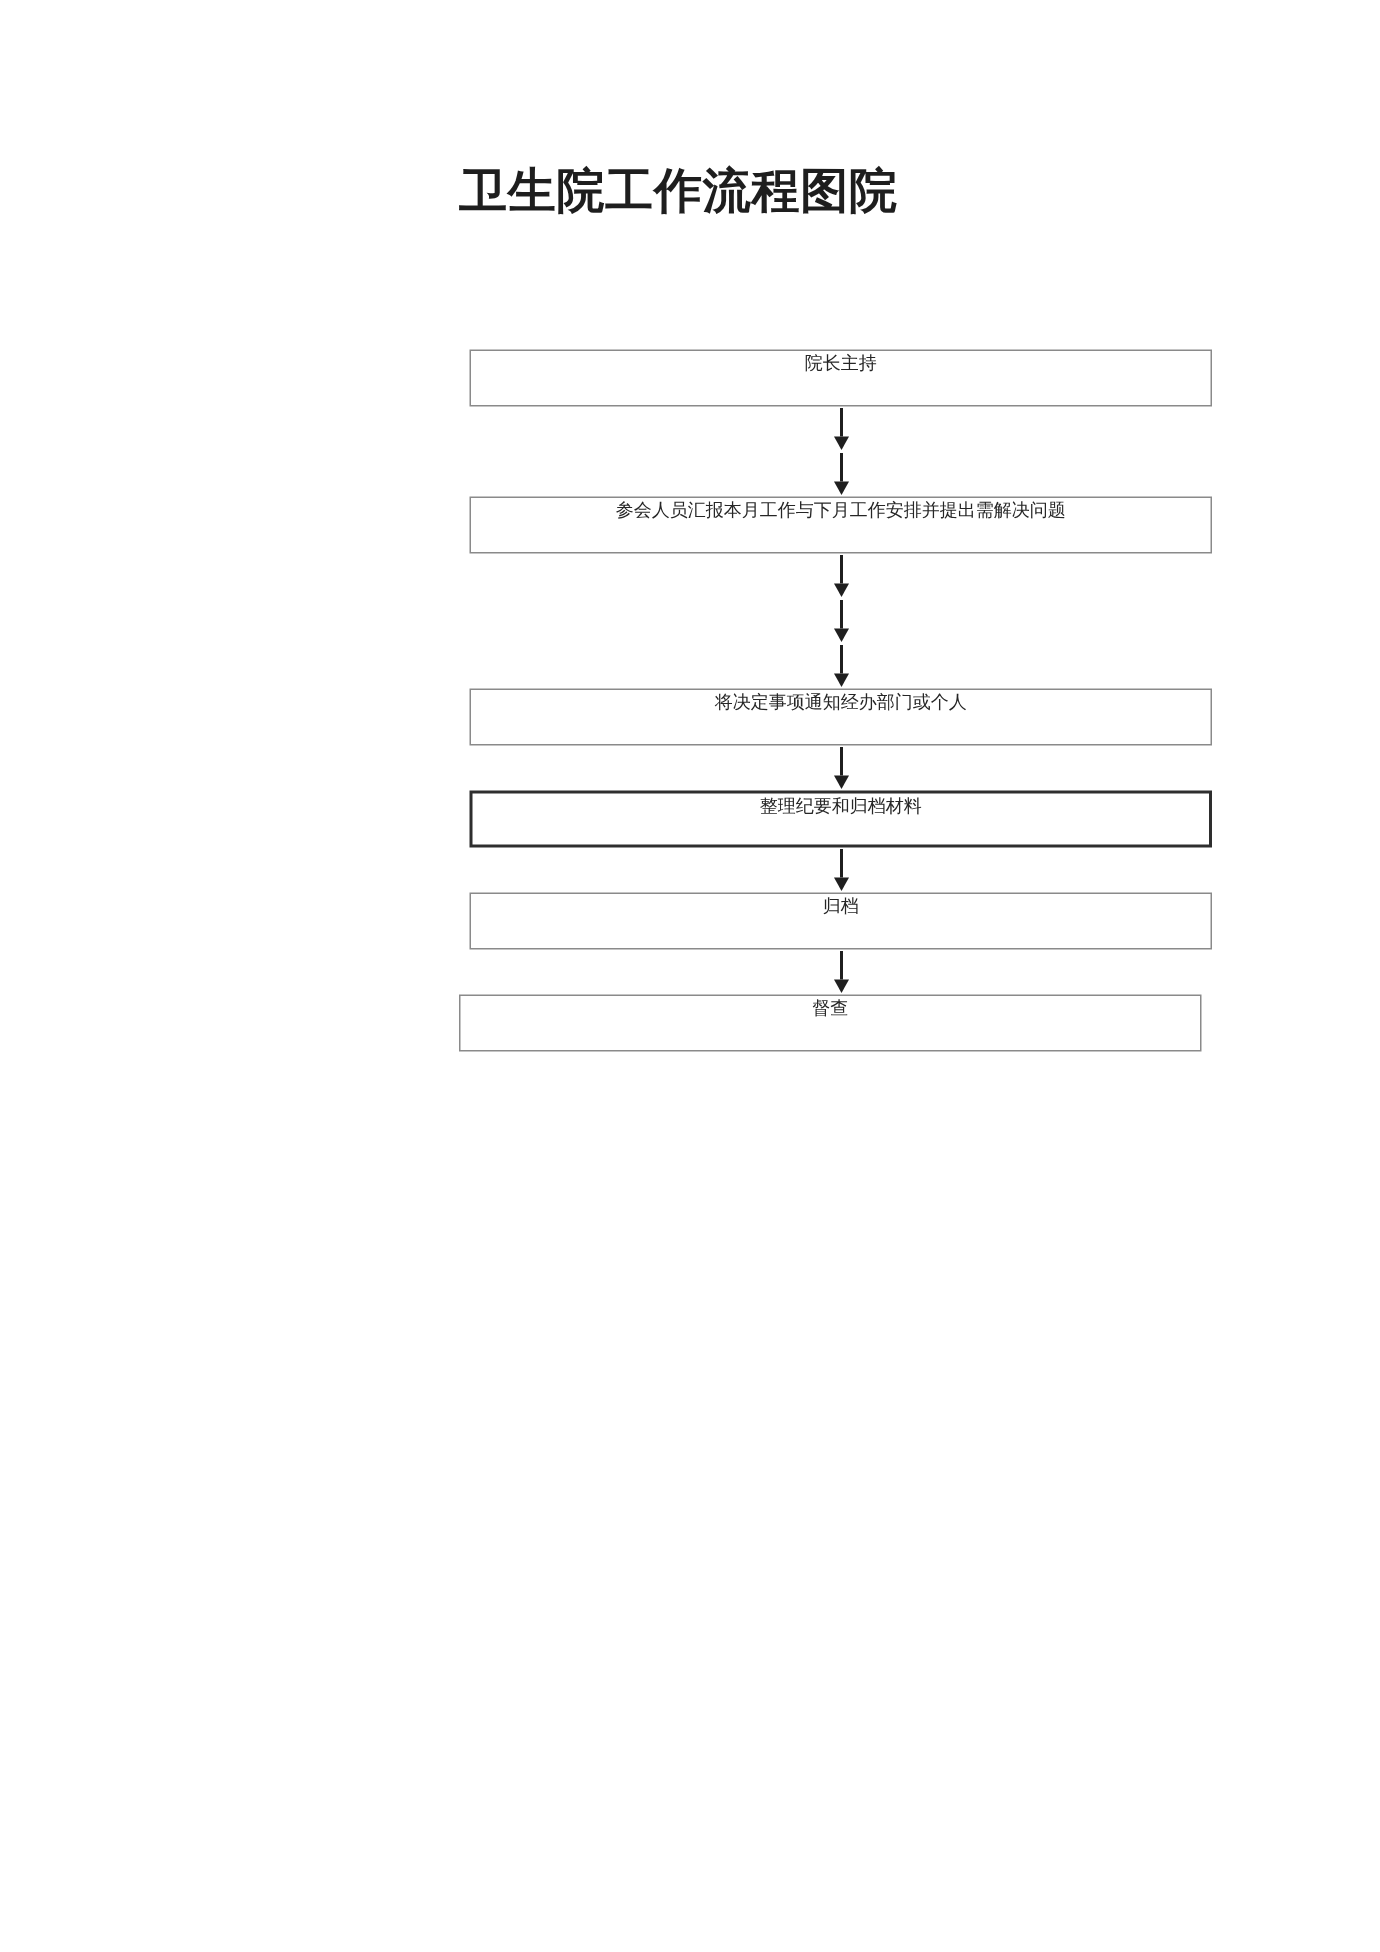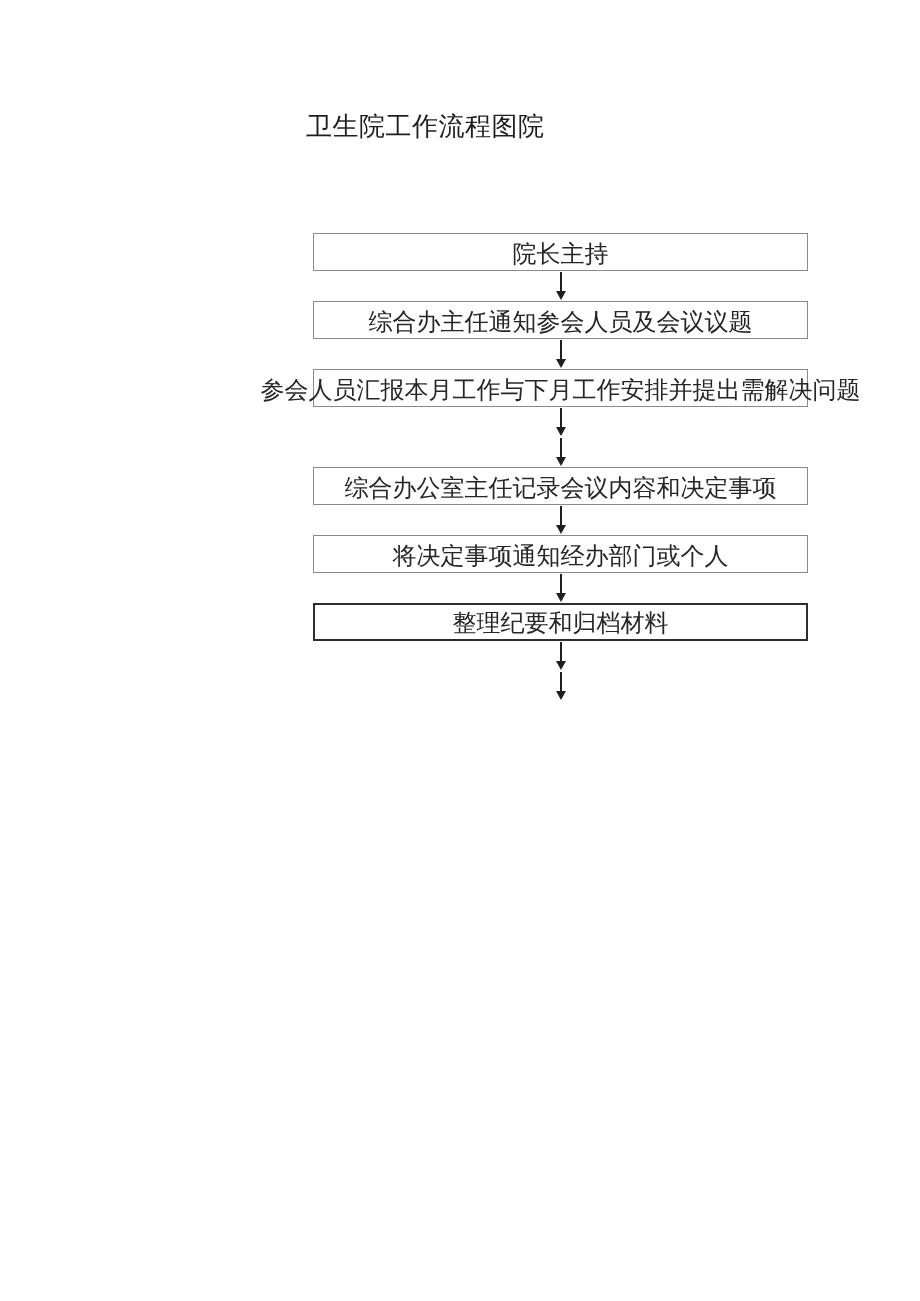--- a/index.html
+++ b/index.html
@@ -11,44 +11,45 @@
     height: 1301px;
     background: #ffffff;
     position: relative;
     font-family: "Liberation Serif", "DejaVu Serif", serif;
     overflow: hidden;
   }
   .doc-title {
     position: absolute;
     left: 306px;
     top: 100px;
-    font-size: 26px;
+    font-size: 32px;
     line-height: 54px;
     letter-spacing: 0.5px;
     color: #1e1e1e;
     white-space: nowrap;
+    font-weight: bold;
   }
   .flowchart {
     position: absolute;
     left: 313px;
     top: 233px;
     width: 495px;
     display: flex;
     flex-direction: column;
   }
   .flow-box {
     box-sizing: border-box;
     width: 495px;
     height: 38px;
     border: 1.5px solid var(--box-border, #8a8a8a);
     background: #ffffff;
     display: flex;
-    align-items: flex-end;
+    align-items: flex-start;
     justify-content: center;
-    font-size: 24px;
+    font-size: 12px;
     letter-spacing: 0px;
     color: var(--box-text, #262626);
     white-space: nowrap;
   }
   .flow-box.emphasis {
     border: 2px solid var(--box-border-emphasis, #2e2e2e);
     font-family: Liberation Mono, monospace;
   }
   .flow-box.shift-left {
     margin-left: -7px;
@@ -83,56 +84,56 @@
 </div>
 
 <div class="flowchart">
     <div class="flow-box">
       <span>院长主持</span>
     </div>
     <div class="flow-arrow">
       <div class="stem"></div>
       <div class="head"></div>
     </div>
-    <div class="flow-box">
-      <span>综合办主任通知参会人员及会议议题</span>
-    </div>
     <div class="flow-arrow">
       <div class="stem"></div>
       <div class="head"></div>
     </div>
     <div class="flow-box">
       <span>参会人员汇报本月工作与下月工作安排并提出需解决问题</span>
     </div>
     <div class="flow-arrow">
       <div class="stem"></div>
       <div class="head"></div>
     </div>
     <div class="flow-arrow">
       <div class="stem"></div>
       <div class="head"></div>
-    </div>
-    <div class="flow-box">
-      <span>综合办公室主任记录会议内容和决定事项</span>
     </div>
     <div class="flow-arrow">
       <div class="stem"></div>
       <div class="head"></div>
     </div>
     <div class="flow-box">
       <span>将决定事项通知经办部门或个人</span>
     </div>
     <div class="flow-arrow">
       <div class="stem"></div>
       <div class="head"></div>
     </div>
     <div class="flow-box emphasis">
       <span>整理纪要和归档材料</span>
     </div>
     <div class="flow-arrow">
       <div class="stem"></div>
       <div class="head"></div>
     </div>
+    <div class="flow-box">
+      <span>归档</span>
+    </div>
     <div class="flow-arrow">
       <div class="stem"></div>
       <div class="head"></div>
     </div>
+    <div class="flow-box shift-left">
+      <span>督查</span>
+    </div>
   </div>
 
 </body></html>

